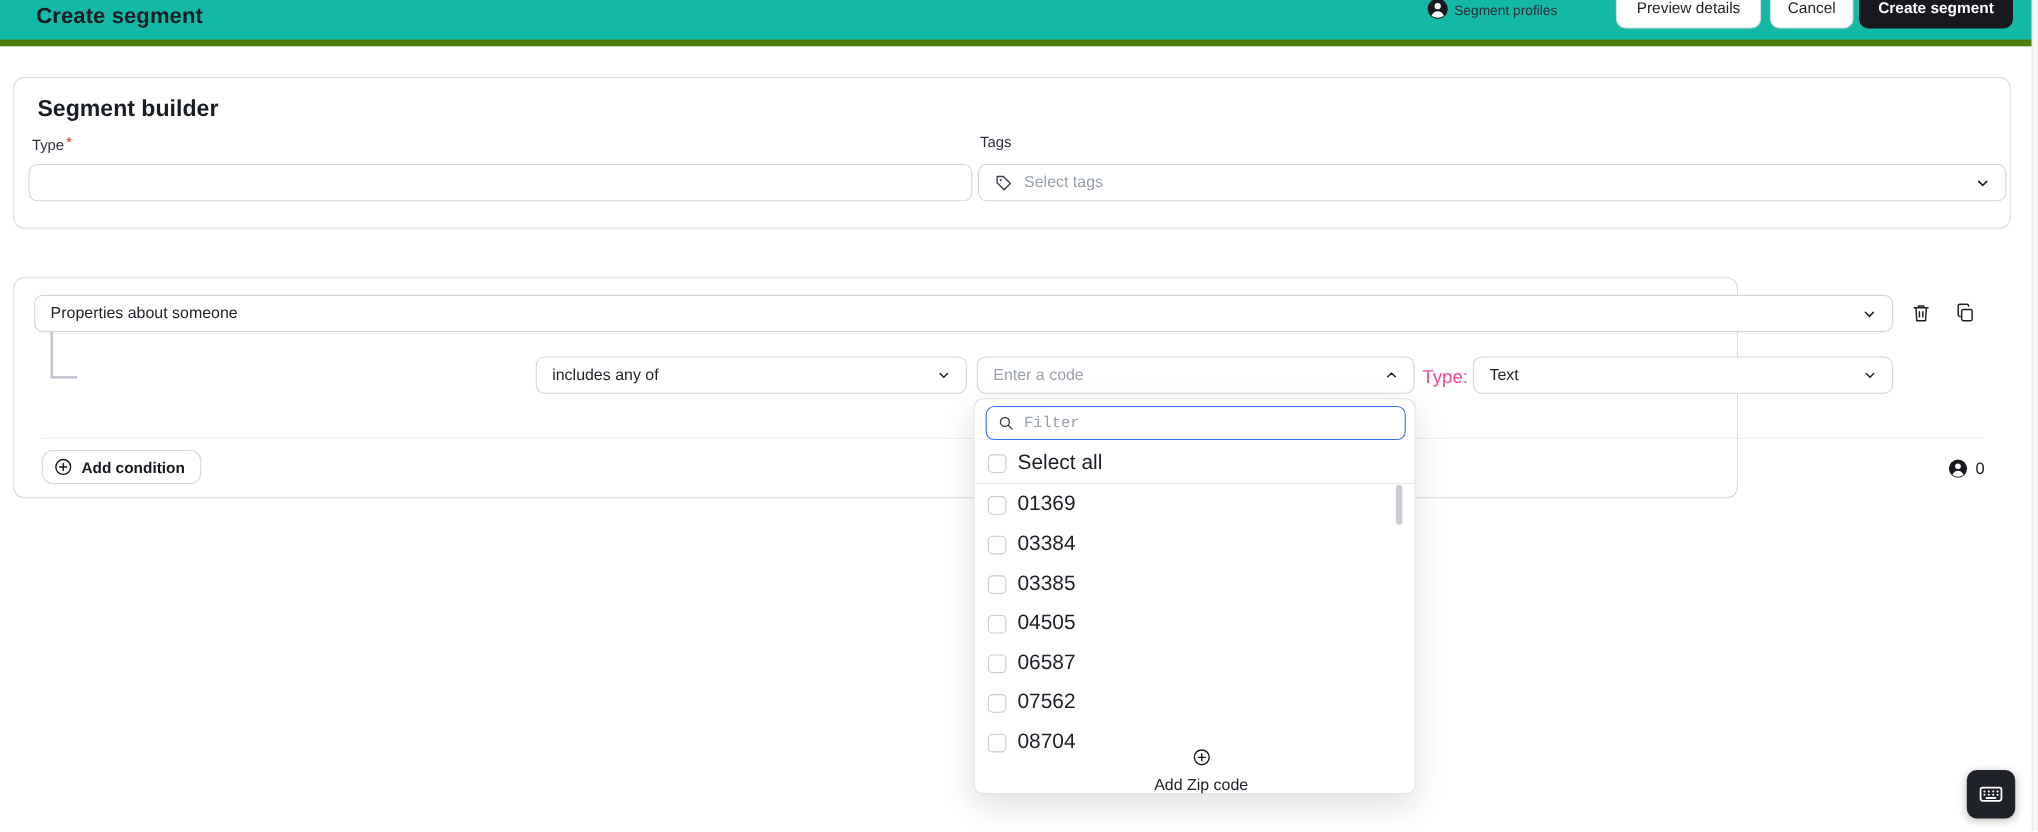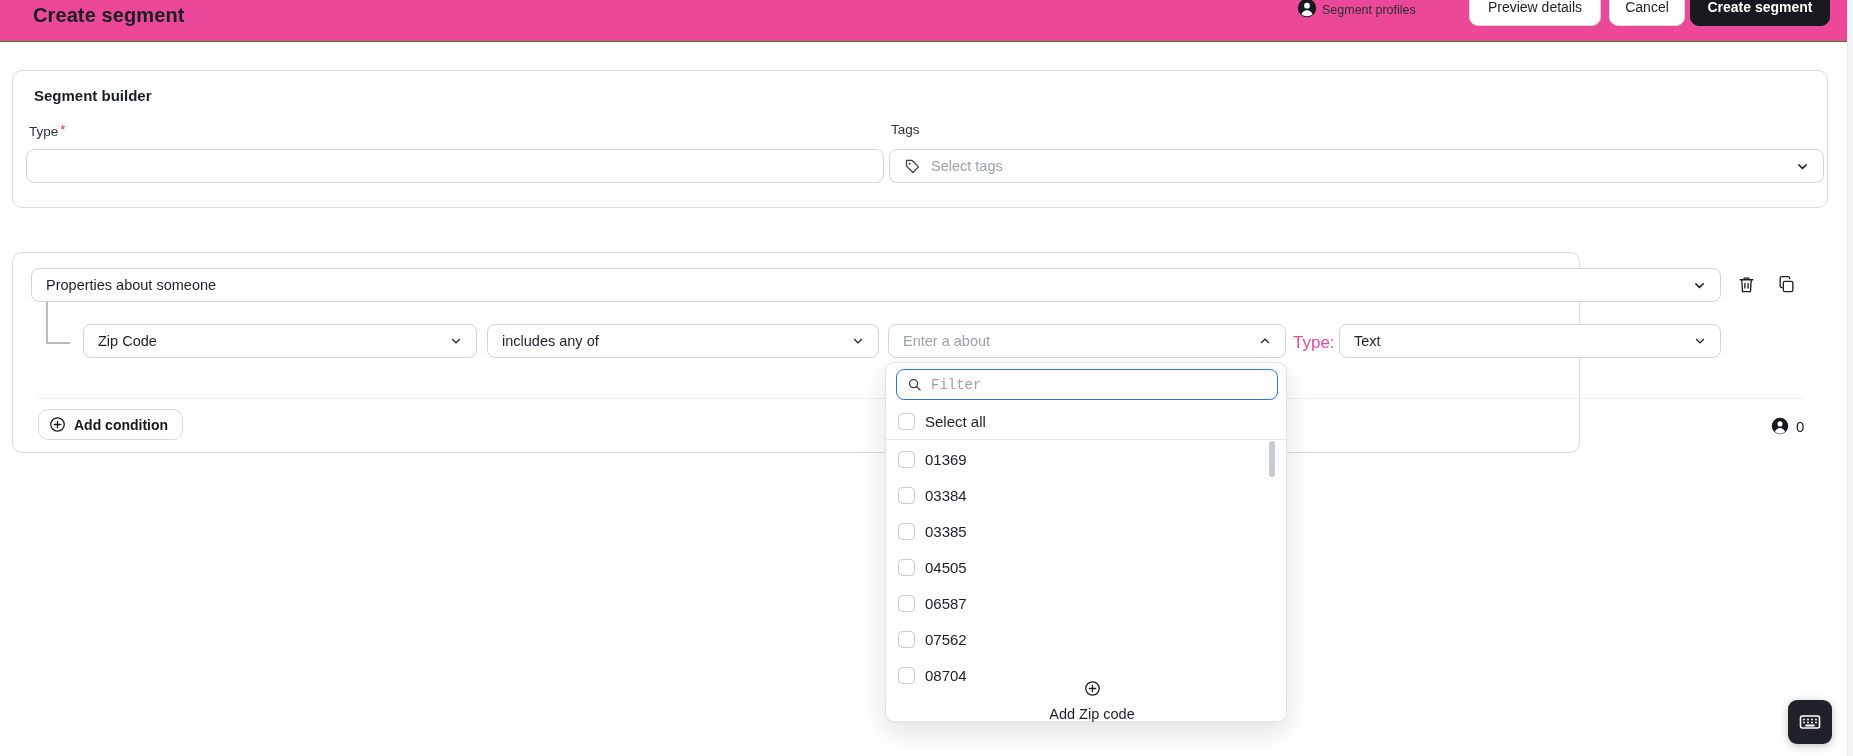--- a/index.html
+++ b/index.html
@@ -1,37 +1,37 @@
 <!DOCTYPE html>
 <html><head>
 <meta charset="utf-8">
 <style>
   * { margin:0; padding:0; box-sizing:border-box; }
   html,body { background:#fff; }
   body { font-family:"Liberation Sans", sans-serif; color:#1c2128; }
   #canvas { position:relative; width:1853px; height:756px; background:#fff; overflow:hidden; }
 
   
-  .topbar { position:absolute; left:0; top:0; width:1853px; height:42px; background:#ec4899; border-bottom:1px solid #4d7c0f; }
+  .topbar { position:absolute; left:0; top:0; width:1853px; height:42px; background:#14b8a6; border-bottom:6px solid #4d7c0f; }
   .page-title { position:absolute; left:33px; top:4px; font-size:20px; font-weight:700; letter-spacing:.1px; color:#191d24; }
   .profiles { position:absolute; left:1297px; top:-4px; width:140px; }
   .profiles .p-icon { position:absolute; left:0; top:2px; width:20px; height:20px; }
   .profiles .p-label { position:absolute; left:25px; top:7px; font-size:12.5px; color:#2a2f38; white-space:nowrap; }
   .tb-btn { position:absolute; top:-12px; height:38px; border-radius:9px; border:1px solid #d6dae0; background:#fff;
             font-size:14px; font-weight:500; color:#1c2128; display:flex; align-items:center; justify-content:center; cursor:pointer; }
   .tb-btn.preview { left:1469px; width:132px; }
   .tb-btn.cancel  { left:1609px; width:76px; }
   .tb-btn.create  { left:1690px; width:140px; background:#17191e; border-color:#17191e; color:#fff; font-weight:600; }
 
   
   .card { position:absolute; background:#fff; border:1px solid #d9dce1; border-radius:10px; }
   #card-builder { left:12px; top:70px; width:1816px; height:138px; }
   #card-filter  { left:12px; top:252px; width:1568px; height:201px; }
 
-  .card-title { position:absolute; left:21px; top:16px; font-size:15px; font-weight:700; color:#191d24; }
+  .card-title { position:absolute; left:21px; top:16px; font-size:21px; font-weight:700; color:#191d24; }
 
   .field-label { position:absolute; top:51px; font-size:13.5px; color:#2b313b; }
   .req { color:#d92d20; font-size:13px; vertical-align:2px; margin-left:2px; }
 
   .text-input { position:absolute; top:78px; height:34px; border:1px solid #d2d6dc; border-radius:8px; background:#fff;
                 font-size:14.5px; color:#1c2128; padding:0 12px; outline:none; font-family:"Liberation Sans",sans-serif; }
 
   .selectbox { position:absolute; height:34px; border:1px solid #d2d6dc; border-radius:8px; background:#fff;
                display:flex; align-items:center; padding:0 14px; font-size:14.5px; color:#1c2128; cursor:pointer; }
   .selectbox .chev { margin-left:auto; flex:0 0 auto; }
@@ -69,21 +69,21 @@
   
   .dropdown { position:absolute; left:885px; top:362px; width:402px; height:360px; background:#fff;
               border:1px solid #e0e3e8; border-radius:9px; box-shadow:0 10px 28px rgba(16,24,40,.13); z-index:20; }
   .filter-wrap { position:absolute; left:10px; top:6px; width:382px; height:31px; border:1.6px solid #3270ee; border-radius:8px;
                  display:flex; align-items:center; padding:0 10px; background:#fff; }
   .filter-wrap input { border:none; outline:none; flex:1; font-size:14px; color:#1c2128; margin-left:9px; font-family:Liberation Mono, monospace; }
   .filter-wrap input::placeholder { color:#99a1ac; }
 
   .dd-row { display:flex; align-items:center; gap:10px; padding:0 0 0 12px; height:36px; cursor:pointer; }
   .dd-row .checkbox { width:17px; height:17px; border:1.4px solid #c6ccd4; border-radius:4.5px; background:#fff; flex:0 0 auto; }
-  .dd-row .dd-label { font-size:15px; color:#1b1f26; }
+  .dd-row .dd-label { font-size:19px; color:#1b1f26; }
   #select-all-row { position:absolute; left:0; top:42px; width:100%; height:32px; }
   .dd-divider { position:absolute; left:0; top:76px; width:100%; height:1px; background:#e7e9ed; }
   .dd-list { position:absolute; left:0; top:78px; width:100%; }
   .add-row { position:absolute; left:0; bottom:7px; width:100%; height:34px; display:flex; align-items:center; gap:9px; padding-left:12px; cursor:pointer;flex-direction:column; }
   .add-row .dd-label { font-size:14.5px; color:#1b1f26; }
   .dd-scrollthumb { position:absolute; right:11px; top:78px; width:6px; height:36px; border-radius:3px; background:#c7cbd2; }
 
   
   .page-scrollbar { position:absolute; right:0; top:0; width:6px; height:756px; background:#f4f5f7; border-left:1px solid #e8eaed; }
   .float-btn { position:absolute; left:1788px; top:700px; width:44px; height:44px; border-radius:9px; background:#1f2228;
@@ -163,40 +163,32 @@
         <svg width="19" height="19" viewBox="0 0 24 24" fill="none" stroke="#1c2128" stroke-width="1.7" stroke-linejoin="round">
           <rect x="8" y="8" width="12" height="13" rx="2"></rect>
             <path d="M16 5V4a2 2 0 0 0-2-2H6a2 2 0 0 0-2 2v10a2 2 0 0 0 2 2h1"></path>
         </svg>
       </span>
     </button>
 
     <div class="connector-v"></div>
     <div class="connector-h"></div>
 
-    <div class="selectbox" id="field-select">
-      <span class="sb-text">Zip Code</span>
+
+    <div class="selectbox" id="operator-select">
+      <span class="sb-text">includes any of</span>
       <span class="chev">
         <svg width="12" height="12" viewBox="0 0 16 16" fill="none" stroke="#1c2128" stroke-width="1.8" stroke-linecap="round">
             <path d="M3.5 6l4.5 4.5L12.5 6"></path>
           </svg>
       </span>
     </div>
 
-    <div class="selectbox" id="operator-select">
-      <span class="sb-text">includes any of</span>
-      <span class="chev">
-        <svg width="12" height="12" viewBox="0 0 16 16" fill="none" stroke="#1c2128" stroke-width="1.8" stroke-linecap="round">
-            <path d="M3.5 6l4.5 4.5L12.5 6"></path>
-          </svg>
-      </span>
-    </div>
-
     <div class="selectbox" id="value-select">
-      <span class="sb-text placeholder">Enter a about</span>
+      <span class="sb-text placeholder">Enter a code</span>
       <span class="chev">
         <svg width="12" height="12" viewBox="0 0 16 16" fill="none" stroke="#1c2128" stroke-width="1.8" stroke-linecap="round">
             <path d="M3.5 10l4.5-4.5L12.5 10"></path>
           </svg>
       </span>
     </div>
 
     <div class="type-label">Type:</div>
 
     <div class="selectbox" id="type-select">

